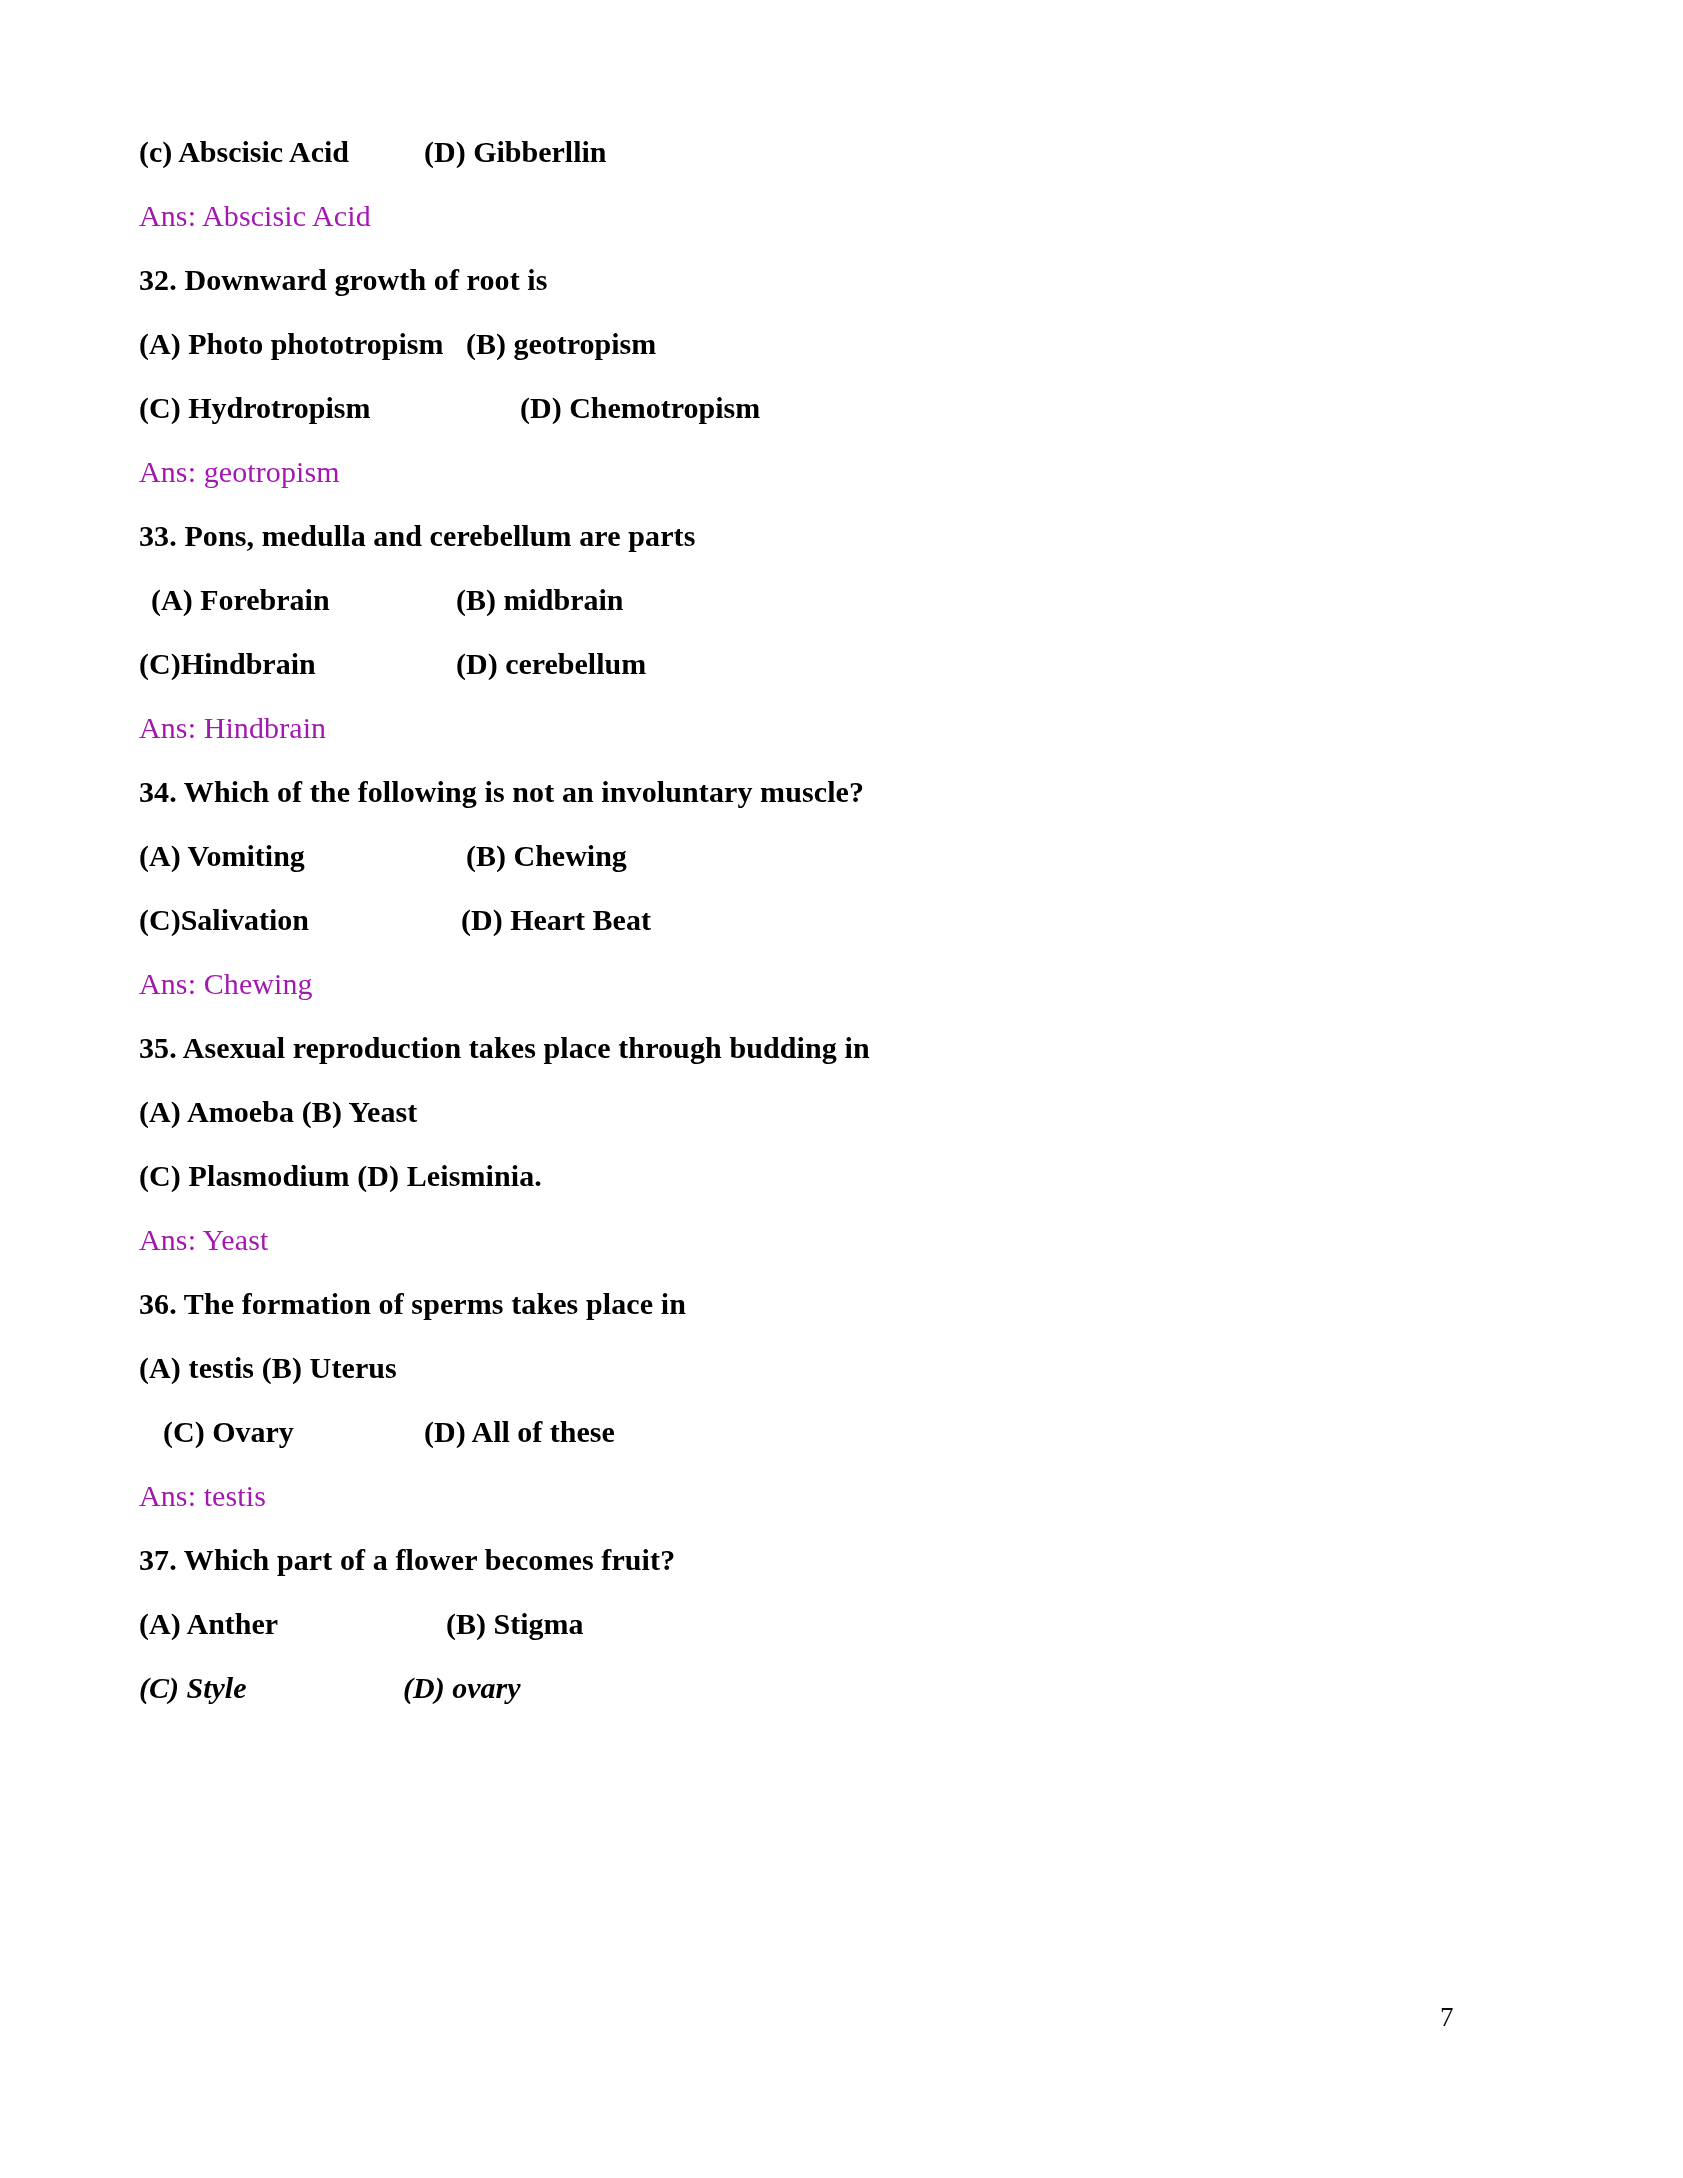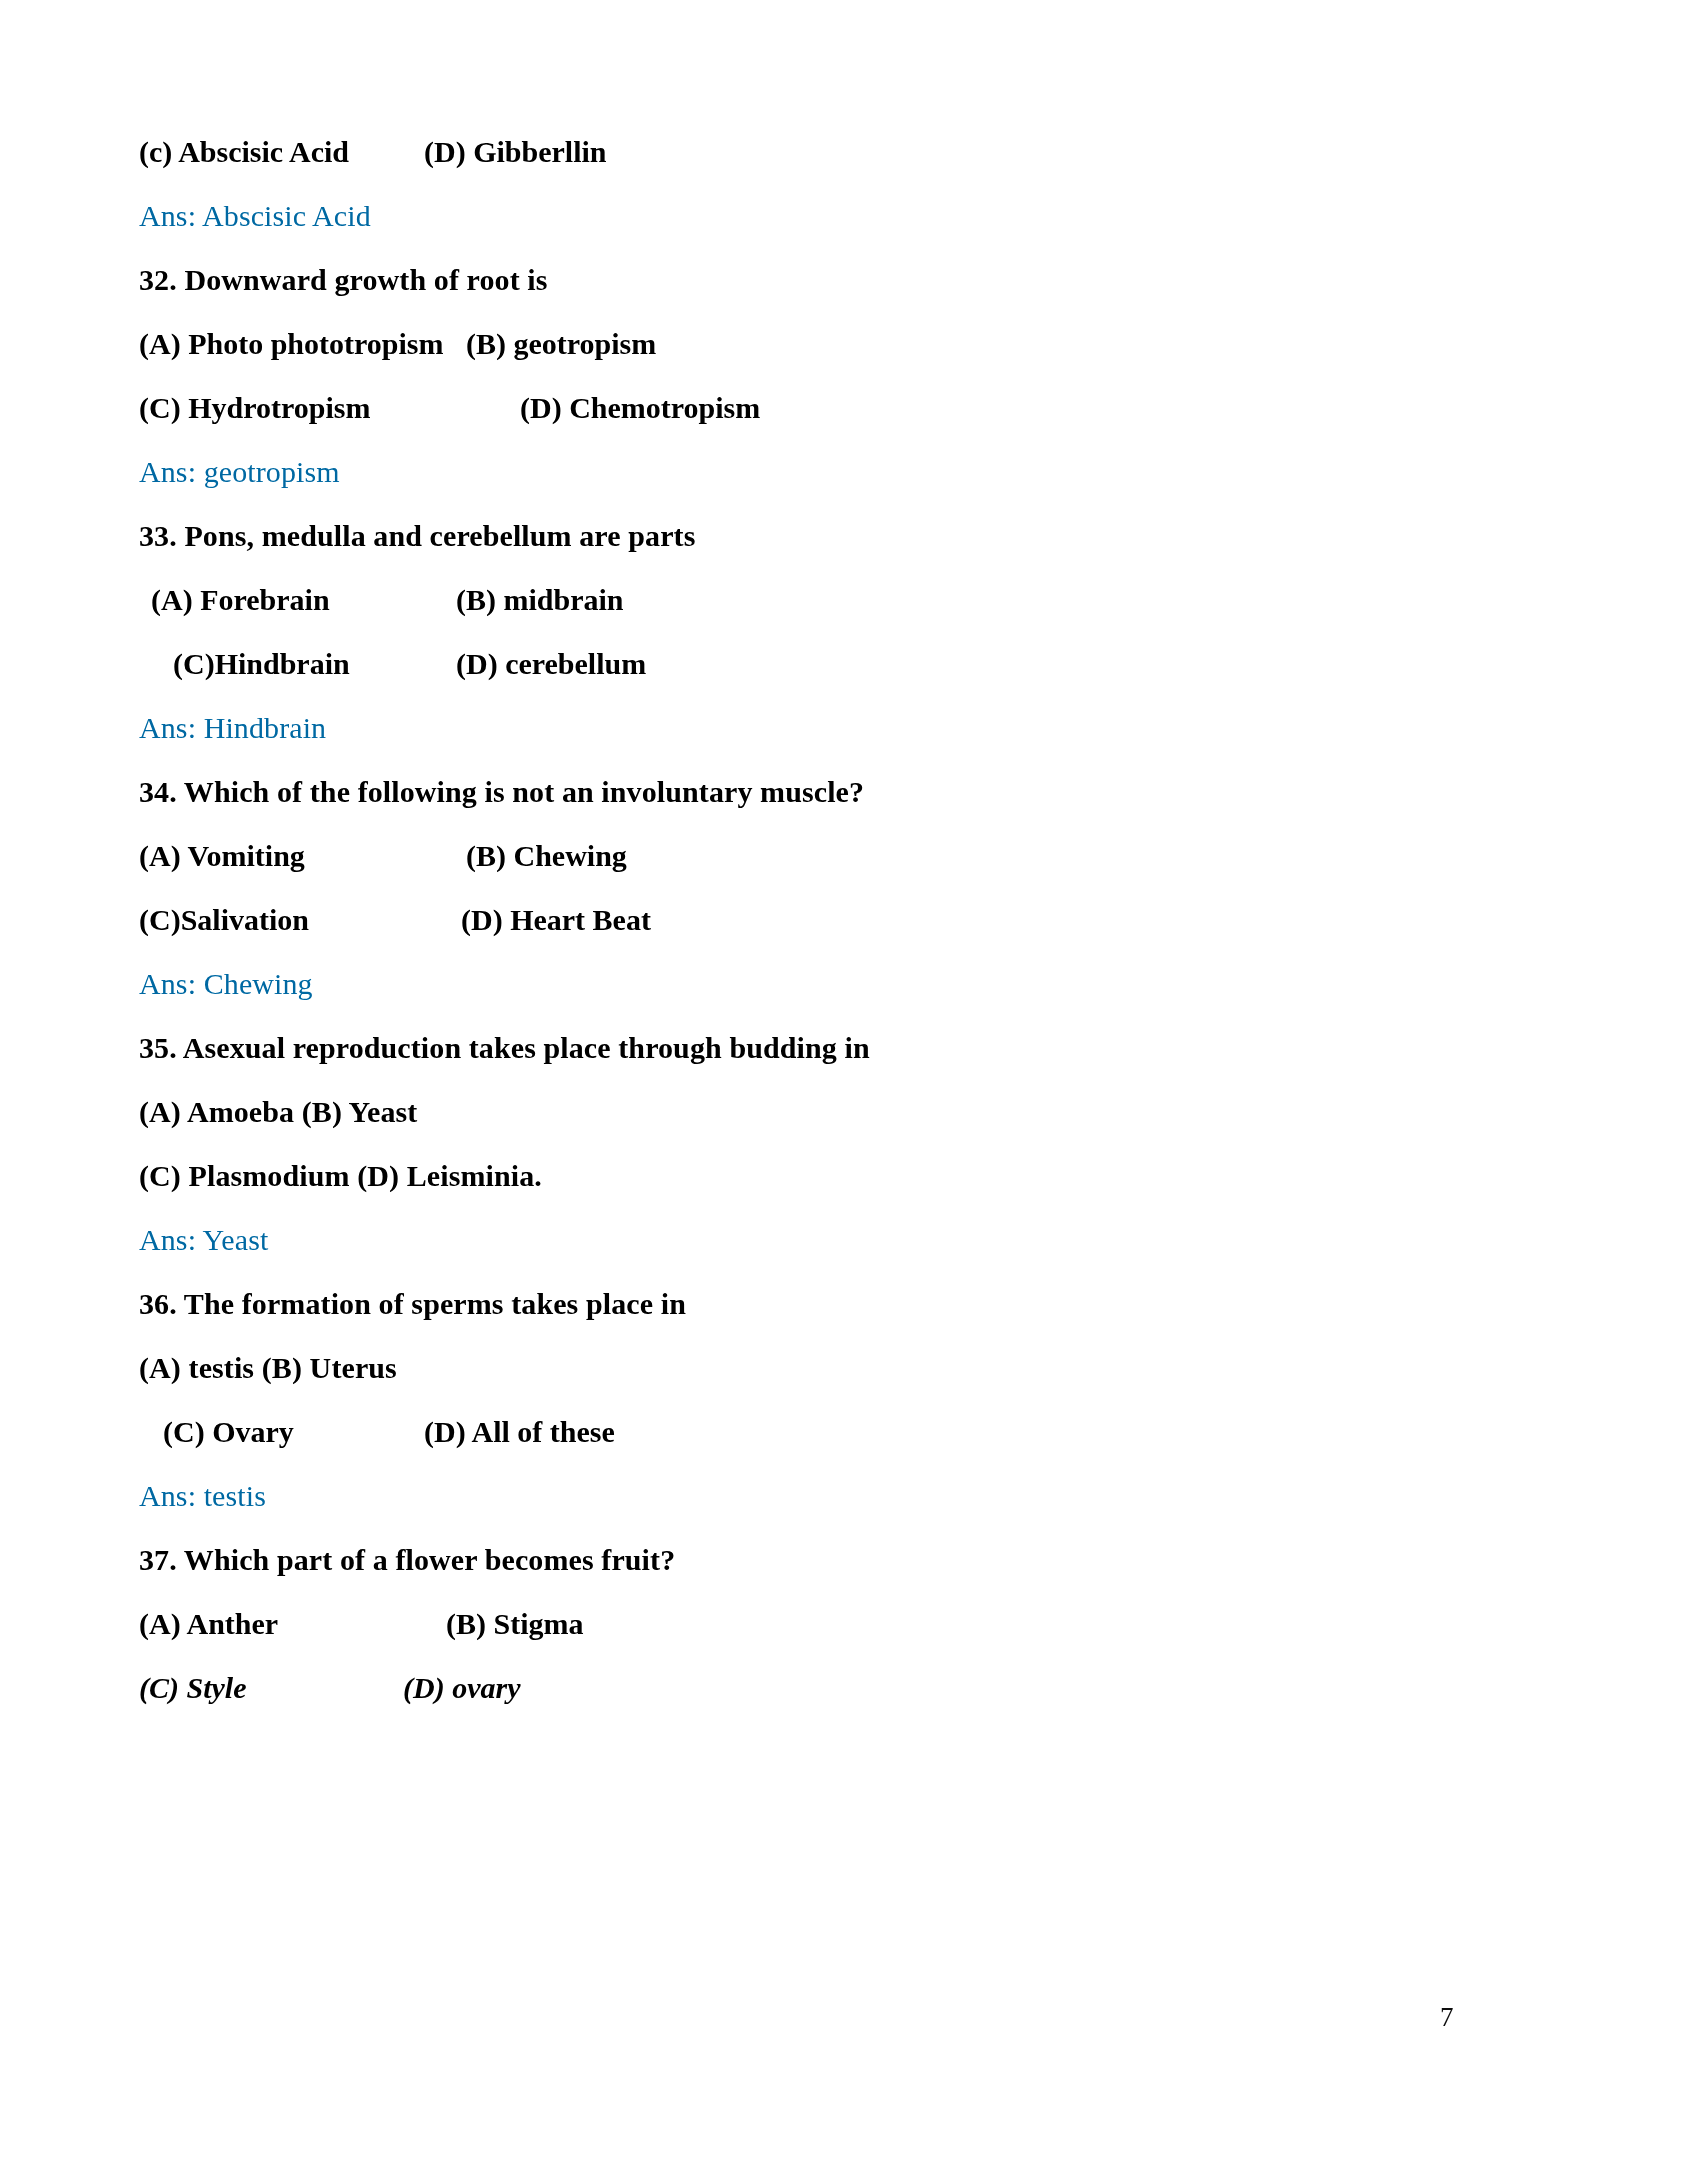--- a/index.html
+++ b/index.html
@@ -42,21 +42,21 @@
   }
 
   .q-line {
     font-weight: bold;
     font-size: 30px;
   }
 
   .ans-line {
     font-weight: normal;
     font-size: 30px;
-    color: #0369a1;
+    color: #a21caf;
   }
 
   .opt-row {
     position: relative;
     height: 50px;
     line-height: 50px;
     white-space: nowrap;
     font-weight: bold;
     font-size: 30px;
   }
@@ -122,21 +122,21 @@
     <div class="line q-line">33. Pons, medulla and cerebellum are parts</div>
     <div class="gap-s"></div>
 
     <div class="opt-row">
       <span class="opt" style="left:12px;">(A) Forebrain</span>
       <span class="opt" style="left:317px;">(B) midbrain</span>
     </div>
     <div class="gap-s"></div>
 
     <div class="opt-row">
-      <span class="opt" style="left:0px;margin-left:34px;">(C)Hindbrain</span>
+      <span class="opt" style="left:0px;">(C)Hindbrain</span>
       <span class="opt" style="left:317px;">(D) cerebellum</span>
     </div>
     <div class="gap-s"></div>
 
     <div class="line ans-line">Ans: Hindbrain</div>
     <div class="gap-s"></div>
 
     <div class="line q-line">34. Which of the following is not an involuntary muscle?</div>
     <div class="gap-s"></div>
 

